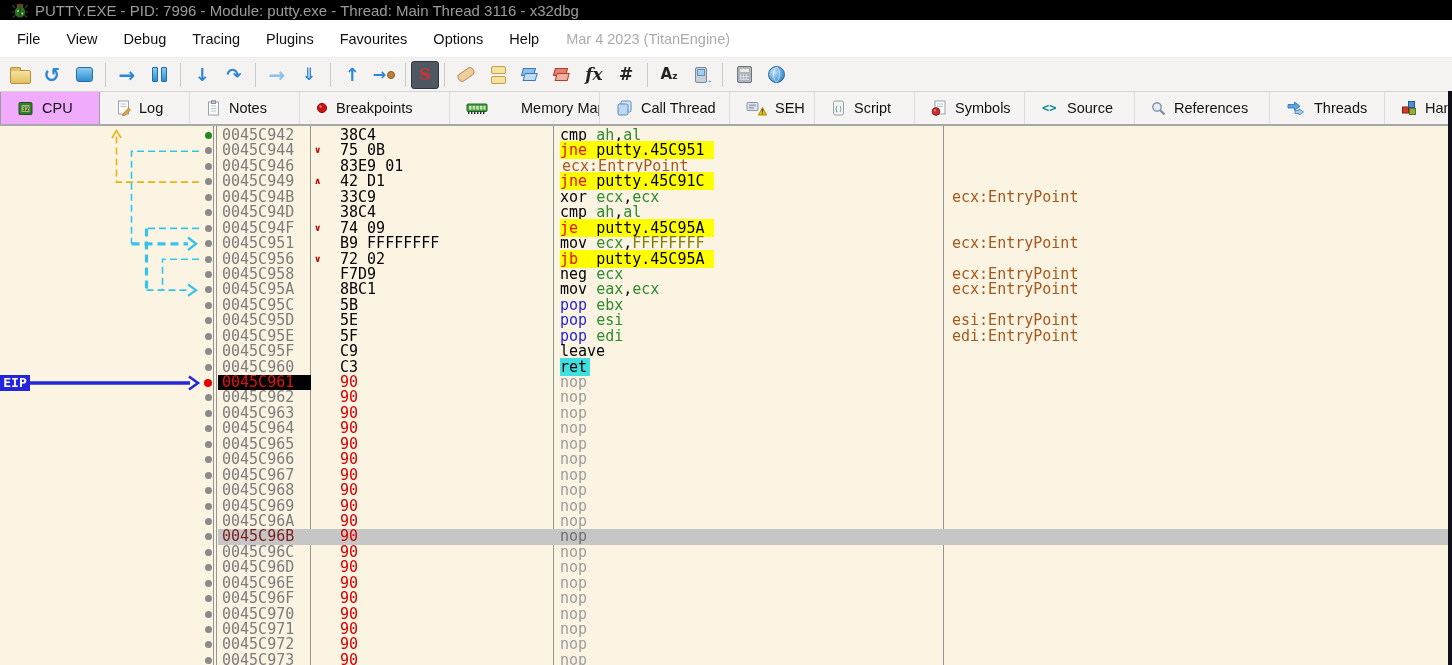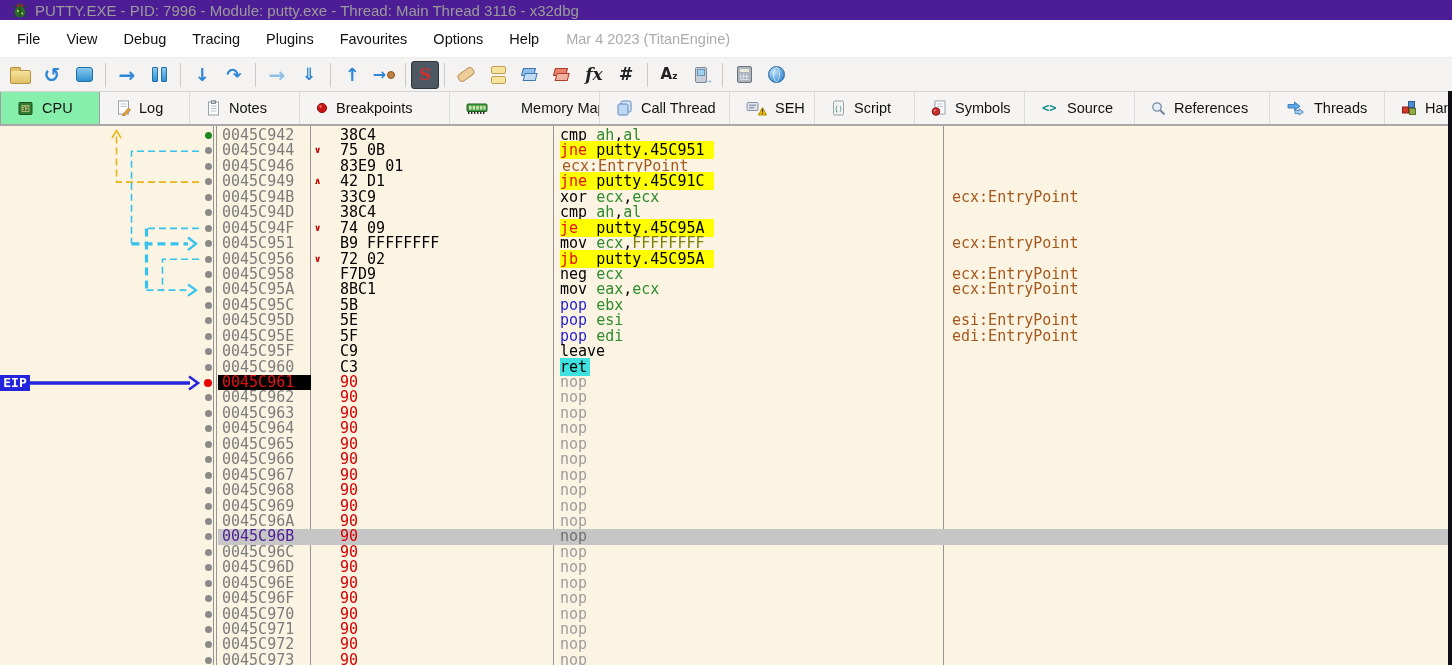--- a/index.html
+++ b/index.html
@@ -1,19 +1,19 @@
 <!DOCTYPE html>
 <html style="--panel_bg: #FCF4E3; --hl_yellow: #FFFF00; --hl_cyan: #3FE0E0; --jump_red: #E81010; --byte_red: #D40000; --addr_gray: #7C7C7C; --nop_gray: #9C9C9C; --reg_green: #2E8B2E; --num_olive: #7F7F00; --pushpop_blue: #1F1FD0; --comment_brown: #A5581C; --arrow_cyan: #35C3EE; --arrow_yellow: #E8B414; --eip_blue: #2525DE; --hover_gray: #C6C6C6; --bullet_gray: #8A8A8A; --bullet_green: #1F8A1F; --bullet_red: #E60000;"><head>
 <meta charset="utf-8">
 <style>
   html,body{margin:0;padding:0;overflow:hidden;background:#fff;}
   .win{position:relative;width:1452px;height:665px;font-family:"Liberation Sans",sans-serif;overflow:hidden;}
 
   
-  .titlebar{height:20px;display:flex;align-items:center;background:#4c1d95;text-align:right;}
+  .titlebar{height:20px;display:flex;align-items:center;background:#000000;text-align:right;}
   .titlebar .bug{margin-left:12px;display:flex;}
   .titlebar .title{margin-left:7px;font-size:15px;color:#9B9B9B;white-space:nowrap;}
 
   
   .menubar{height:37px;display:flex;align-items:center;background:#fff;padding-left:4px;border-bottom:1px solid #EDEDED;}
   .mitem{font-size:14.5px;color:#111;padding:4px 13px;cursor:default;}
   .mstatus{font-size:14.5px;color:#ABABAB;margin-left:14px;white-space:nowrap;}
 
   
   .toolbar{height:33px;display:flex;align-items:center;background:#F4F3F2;border-bottom:1px solid #D5D5D5;padding-left:4px;}
@@ -42,21 +42,21 @@
   .sh-calc::before{content:"";position:absolute;left:2px;top:2px;right:2px;height:3px;background:#E8EDD8;}
   .sh-calc::after{content:"";position:absolute;left:2px;top:7px;right:2px;bottom:2px;background:
      repeating-linear-gradient(0deg,#D8DCE4 0 1px,rgba(0,0,0,0) 1px 3px),
      repeating-linear-gradient(90deg,#D8DCE4 0 1px,rgba(0,0,0,0) 1px 3px);}
   .sh-globe{width:15px;height:15px;border-radius:50%;background:radial-gradient(circle at 5px 5px,#BFE2F8,#3E8ED0 75%);border:1px solid #26669E;position:relative;}
   .sh-globe::before{content:"";position:absolute;top:0;bottom:0;left:4px;right:4px;border:1px solid rgba(255,255,255,.55);border-radius:50%;}
 
   
   .tabbar{height:32px;display:flex;background:#F5F4F2;border-bottom:1px solid #A8A8A8;}
   .tab{display:flex;align-items:center;gap:8px;padding-left:16px;font-size:14.5px;color:#111;border-right:1px solid #DCDCDC;box-sizing:border-box;white-space:nowrap;overflow:hidden;}
-  .tab.active{background:#86efac;border-left:1px solid #9E9E9E;border-right:1px solid #9E9E9E;}
+  .tab.active{background:#f0abfc;border-left:1px solid #9E9E9E;border-right:1px solid #9E9E9E;}
   .tab svg{flex:0 0 auto;}
 
   
   .panel{position:relative;height:541px;background:var(--panel_bg);border-top:1px solid #A9A9A9;overflow:hidden;}
   .vsep{position:absolute;top:0;bottom:0;width:1px;background:#949494;z-index:0;}
   .rows{position:absolute;left:0;right:0;top:2px;z-index:1;}
   .drow{height:15.45px;line-height:15.45px;display:grid;grid-template-columns:218px 93px 242px 390px 1fr;font-family:"DejaVu Sans Mono","Liberation Mono",monospace;font-size:15px;white-space:pre;}
   .gut{position:relative;}
   .blt{position:absolute;right:6px;top:4px;width:7px;height:7px;border-radius:50%;background:var(--bullet_gray);}
   .blt.green{background:var(--bullet_green);}
@@ -71,21 +71,21 @@
   .hlc{background:var(--hl_cyan);padding-right:3px;}
   .drow b{font-weight:normal;}
   .tk-mn,.tk-pc,.tk-lb{color:#000;}
   .tk-j{color:var(--jump_red);border-radius:8px;}
   .tk-pp{color:var(--pushpop_blue);}
   .tk-rg{color:var(--reg_green);text-align:right;}
   .tk-nm{color:var(--num_olive);}
   .tk-gr{color:var(--nop_gray);}
   .cmt{padding-left:9px;color:var(--comment_brown);}
   .drow.hov .addr,.drow.hov .byt,.drow.hov .ins,.drow.hov .cmt{background:var(--hover_gray);}
-  .drow.hov .addr{color:#4c1d95;}
+  .drow.hov .addr{color:#7f1d1d;}
   .drow.hov .tk-gr{color:#6F6F6F;}
   .arrows{position:absolute;left:0;top:0;z-index:2;pointer-events:none;}
   .eipbox{position:absolute;left:0;top:249px;width:30px;height:16px;z-index:3;background:var(--eip_blue);color:#fff;font-family:"DejaVu Sans Mono",monospace;font-size:13px;font-weight:bold;text-align:center;line-height:16px;}
   .edge{position:absolute;right:0;top:91px;bottom:0;width:4px;background:#0D1117;z-index:6;}
 </style>
 </head>
 <body>
 
 <div class="win">
 

